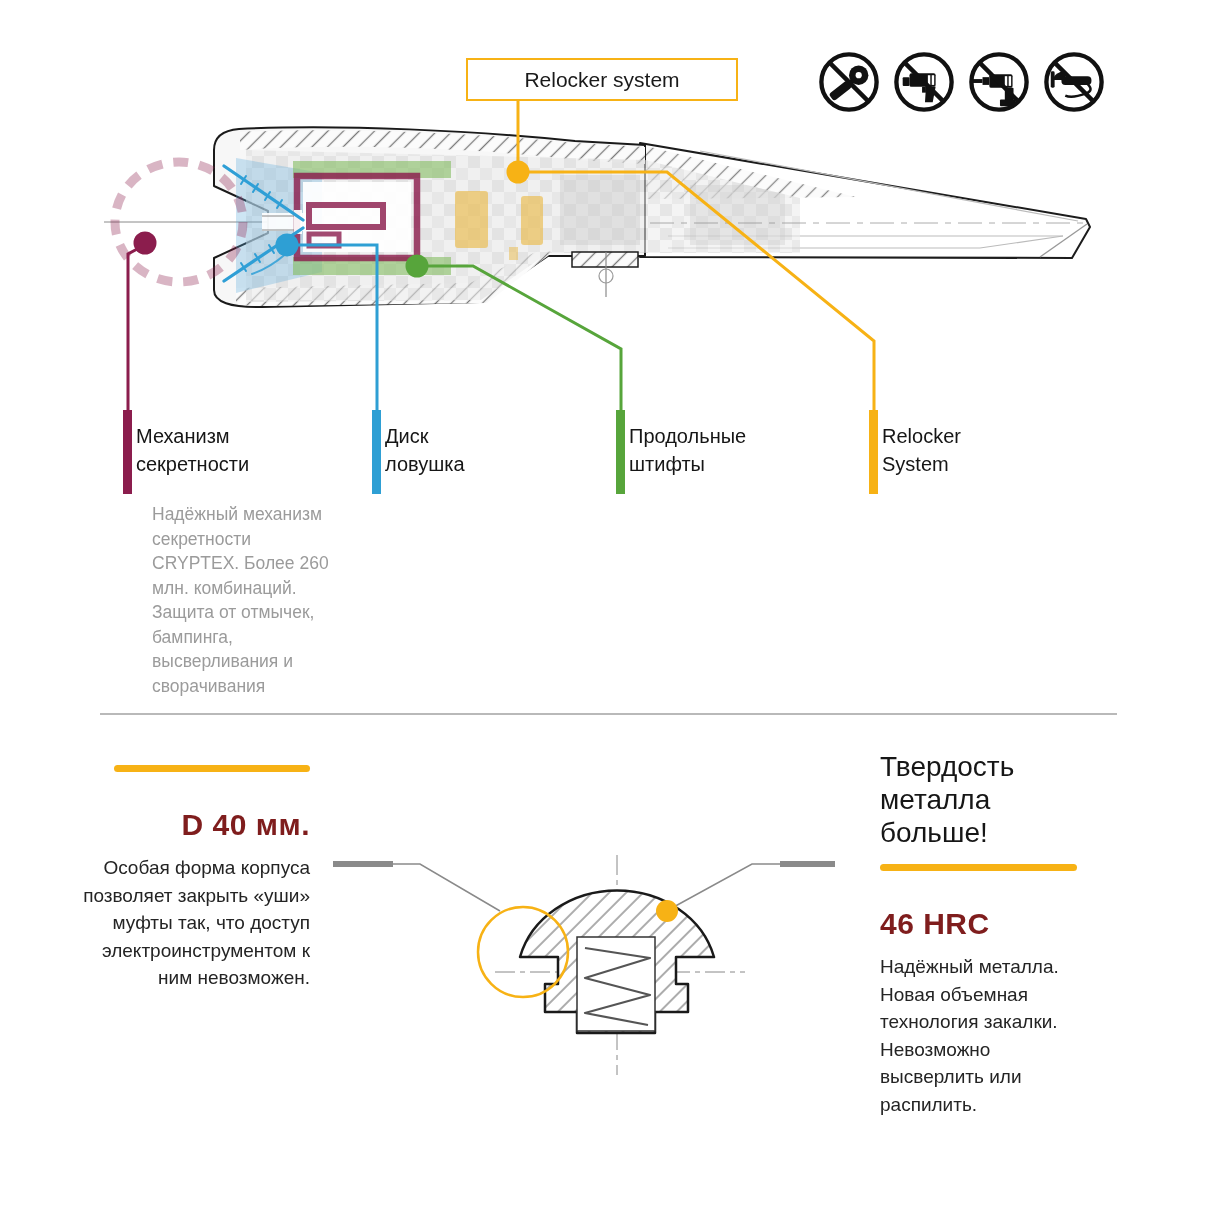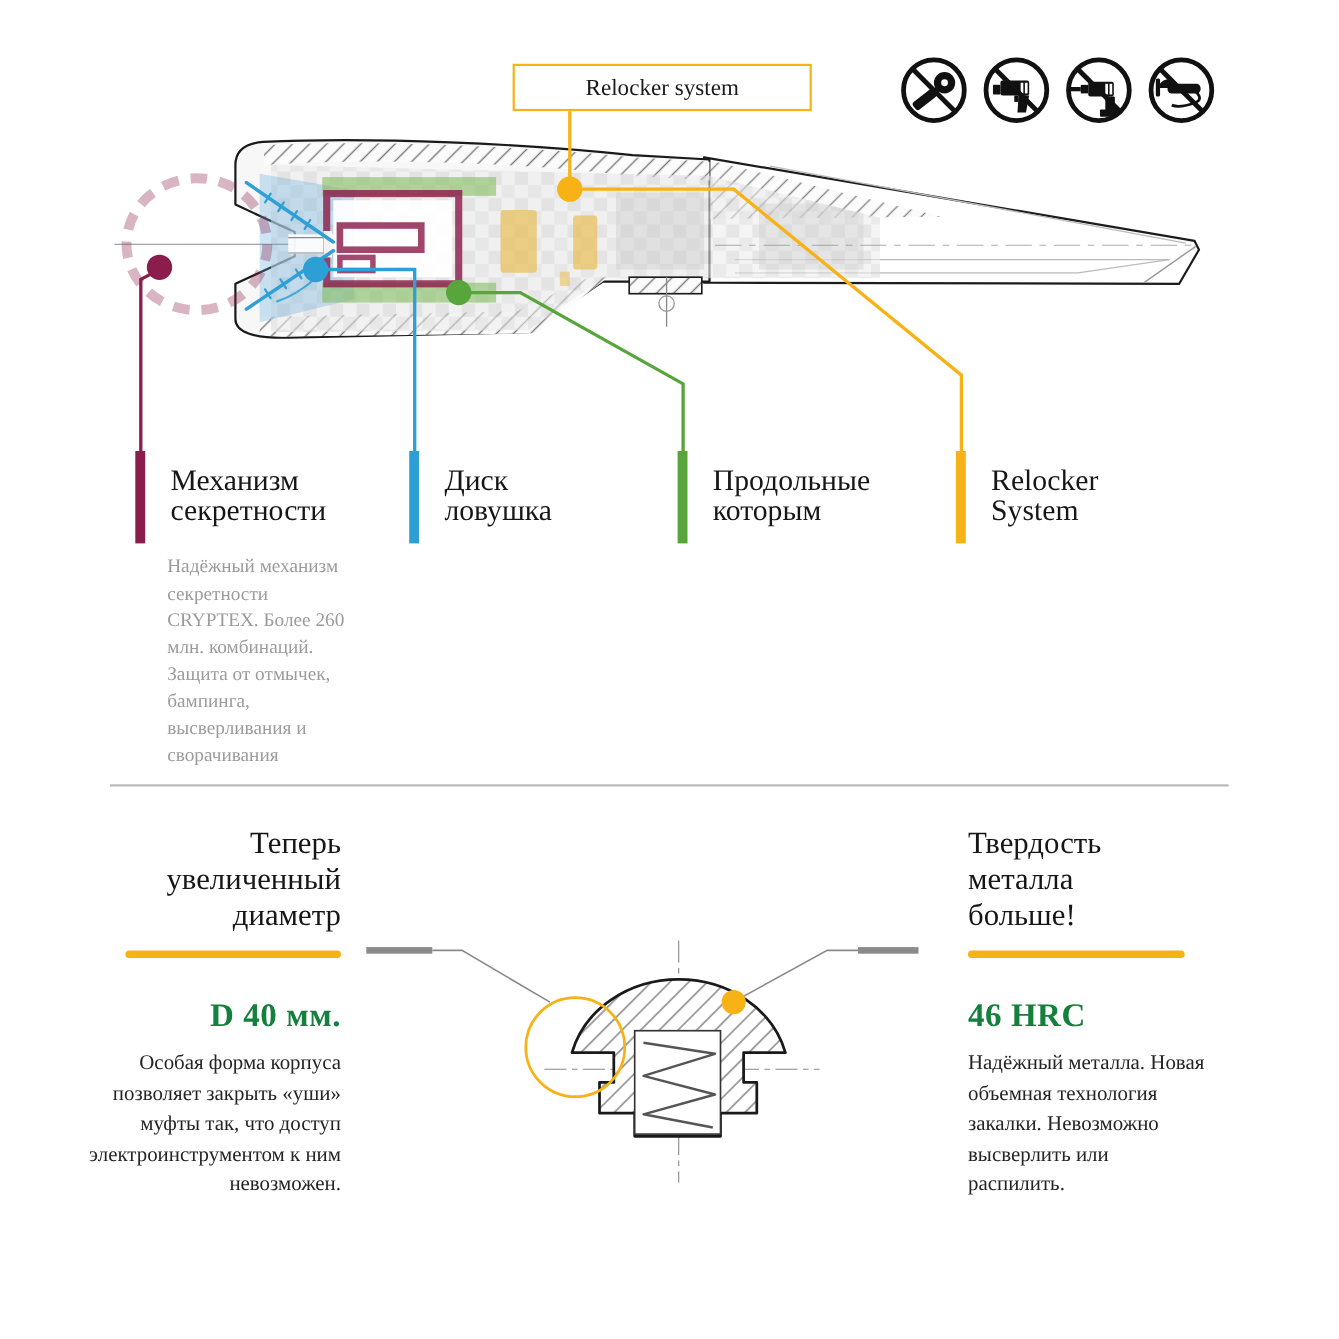--- a/index.html
+++ b/index.html
@@ -1,17 +1,17 @@
 <!DOCTYPE html>
 <html><head>
 <meta charset="utf-8">
 <style>
   html,body{margin:0;padding:0;background:#fff;}
   .stage{position:relative;width:1217px;height:1217px;background:#fff;overflow:hidden;
-         font-family:Liberation Serif, serif;color:#1a1a1a;}
+         font-family:Liberation Sans, sans-serif;color:#1a1a1a;}
   .abs{position:absolute;}
   svg{display:block;}
 
   
   .callout-box{left:466px;top:58px;width:268px;height:39px;border:2px solid #F7B215;
     display:flex;align-items:center;justify-content:center;font-size:21px;color:#1a1a1a;background:#fff;}
 
   
   .icons-row{left:818px;top:51px;display:flex;gap:13px;}
   .p-icon{width:62px;height:62px;}
@@ -20,29 +20,29 @@
   .feature{top:408px;}
   .feature .bar{position:absolute;left:0;top:2px;width:9px;height:84px;}
   .f1{left:123px;width:208px;}
   .f2{left:372px;width:196px;}
   .f3{left:616px;width:235px;}
   .f4{left:869px;width:212px;}
   .f1 .bar{background:#8B1D4D;}
   .f2 .bar{background:#2E9FD4;}
   .f3 .bar{background:#57A53B;}
   .f4 .bar{background:#F7B215;}
-  .feature .title{margin:14px 0 0 32px;font-size:27px;line-height:28px;color:#161616;white-space:pre-line;}
+  .feature .title{margin:14px 0 0 13px;font-size:20px;line-height:28px;color:#161616;white-space:pre-line;}
   .feature .body{margin:24px 0 0 29px;font-size:17.5px;line-height:24.5px;color:#9b9b9b;}
 
   .divider{left:100px;top:713px;width:1017px;height:2px;background:#b9b9b9;}
 
   
   .bottom-block .heading{font-size:28px;line-height:33px;color:#161616;white-space:pre-line;}
   .bottom-block .rule{height:7px;border-radius:3.5px;background:#F7B215;margin-top:15px;}
-  .bottom-block .value{font-size:30px;font-weight:700;color:#15803d;margin-top:36px;letter-spacing:.5px;}
+  .bottom-block .value{font-size:30px;font-weight:700;color:#7f1d1d;margin-top:36px;letter-spacing:.5px;}
   .bottom-block .body{font-size:19px;line-height:27.5px;color:#242424;margin-top:12px;}
   .bl{left:78px;top:750px;width:232px;text-align:right;}
   .bl .rule{width:196px;margin-left:auto;}
   .br{left:880px;top:750px;width:215px;text-align:left;}
   .br .rule{width:197px;}
 </style>
 </head>
 <body>
 
 <div class="stage">
@@ -202,34 +202,31 @@
     <div class="body">Надёжный механизм секретности CRYPTEX. Более 260 млн. комбинаций. Защита от отмычек, бампинга, высверливания и сворачивания</div>
   </div>
   <div class="abs feature f2">
     <div class="bar"></div>
     <div class="title">Диск
 ловушка</div>
   </div>
   <div class="abs feature f3">
     <div class="bar"></div>
     <div class="title">Продольные
-которым</div>
+штифты</div>
   </div>
   <div class="abs feature f4">
     <div class="bar"></div>
     <div class="title">Relocker
 System</div>
   </div>
 
   <div class="abs divider"></div>
 
   <div class="abs bottom-block bl">
-    <div class="heading">Теперь
-увеличенный
-диаметр</div>
     <div class="rule"></div>
     <div class="value">D 40 мм.</div>
     <div class="body">Особая форма корпуса позволяет закрыть «уши» муфты так, что доступ электроинструментом к ним невозможен.</div>
   </div>
 
   <div class="abs bottom-block br">
     <div class="heading">Твердость
 металла
 больше!</div>
     <div class="rule"></div>

